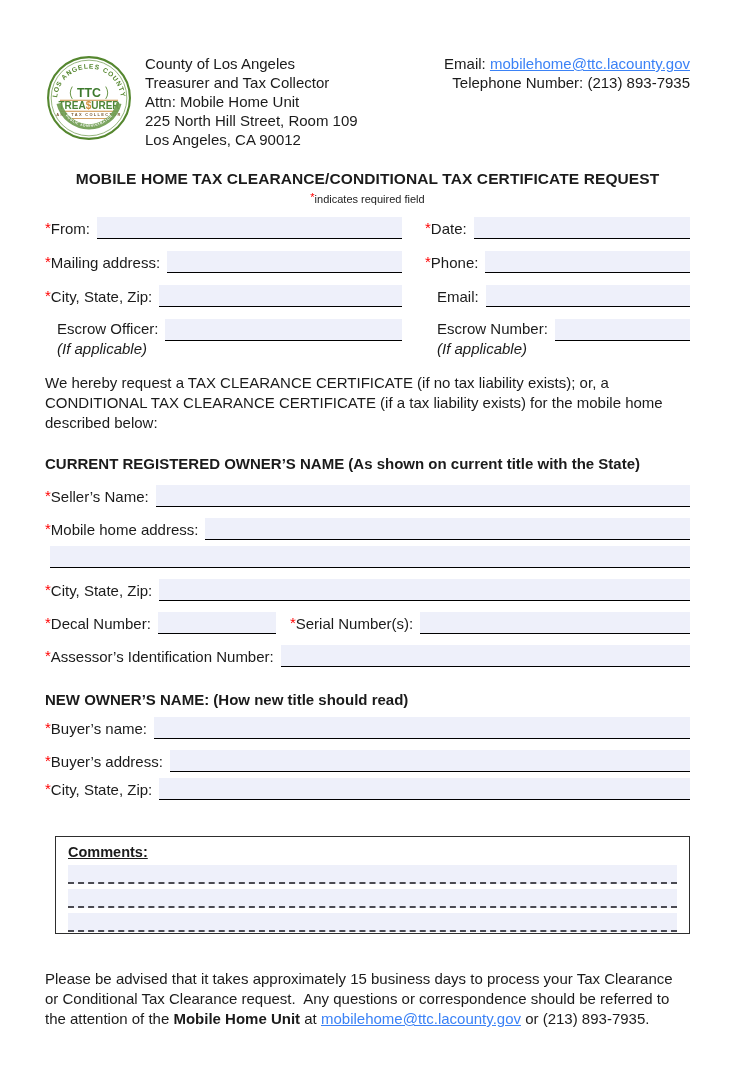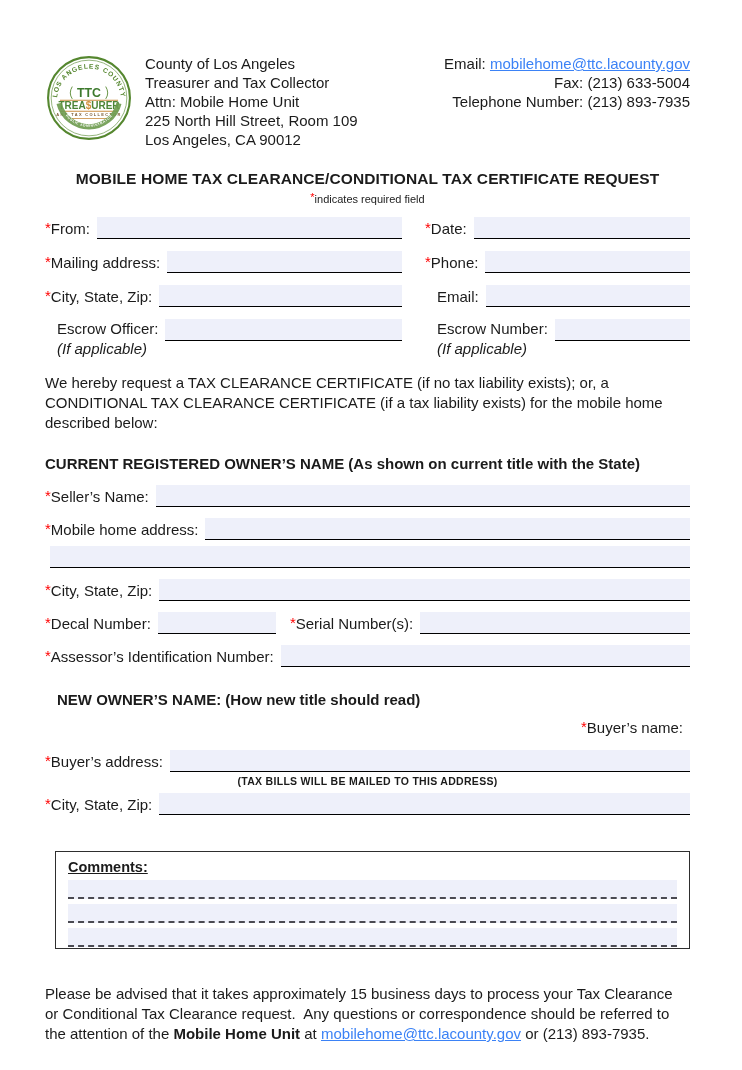--- a/index.html
+++ b/index.html
@@ -99,21 +99,20 @@
       <div class="addr">
         <div>County of Los Angeles</div>
         <div>Treasurer and Tax Collector</div>
         <div>Attn: Mobile Home Unit</div>
         <div>225 North Hill Street, Room 109</div>
         <div>Los Angeles, CA 90012</div>
       </div>
 
       <div class="contact">
         <div><span>Email: </span><a class="lnk">mobilehome@ttc.lacounty.gov</a></div>
-        <div>Fax: (213) 633-5004</div>
         <div>Telephone Number: (213) 893-7935</div>
       </div>
     </div>
 
     <div class="title">MOBILE HOME TAX CLEARANCE/CONDITIONAL TAX CERTIFICATE REQUEST</div>
     <div class="req-note"><span class="req">*</span><span>indicates required field</span></div>
 
     <div class="rows">
 
       <div class="frow">
@@ -187,32 +186,31 @@
       <span class="gap14"></span>
       <span class="lbl"><span class="req">*</span><span>Serial Number(s):</span></span>
       <div class="field"></div>
     </div>
 
     <div class="srow">
       <span class="lbl"><span class="req">*</span><span>Assessor’s Identification Number:</span></span>
       <div class="field"></div>
     </div>
 
-    <div class="sect" style="margin-top:24px;margin-left:12px;">NEW OWNER’S NAME: (How new title should read)</div>
-
-    <div class="srow" style="margin-top:9px;flex-direction:column;">
+    <div class="sect" style="margin-top:24px;">NEW OWNER’S NAME: (How new title should read)</div>
+
+    <div class="srow" style="margin-top:9px;">
       <span class="lbl"><span class="req">*</span><span>Buyer’s name:</span></span>
       <div class="field"></div>
     </div>
 
     <div class="srow">
       <span class="lbl"><span class="req">*</span><span>Buyer’s address:</span></span>
       <div class="field"></div>
     </div>
-    <div class="bills-note">(TAX BILLS WILL BE MAILED TO THIS ADDRESS)</div>
 
     <div class="srow" style="margin-top:6px;">
       <span class="lbl"><span class="req">*</span><span>City, State, Zip:</span></span>
       <div class="field"></div>
     </div>
 
     <div class="cbox">
       <div class="cbox-label">Comments:</div>
       <div class="cline"></div>
       <div class="cline"></div>

